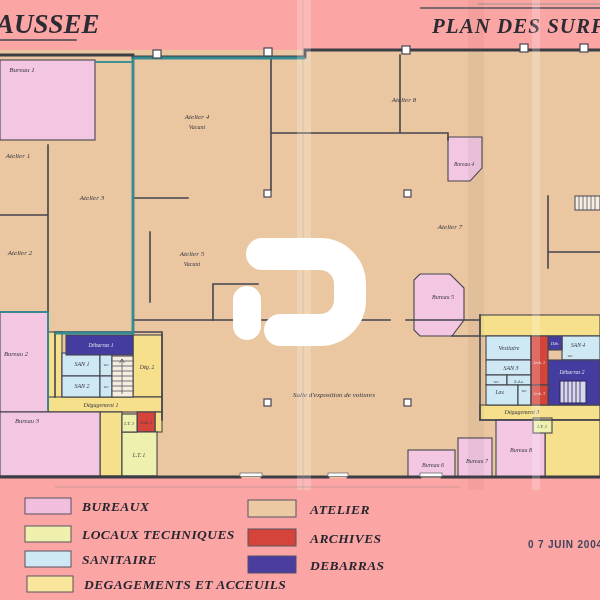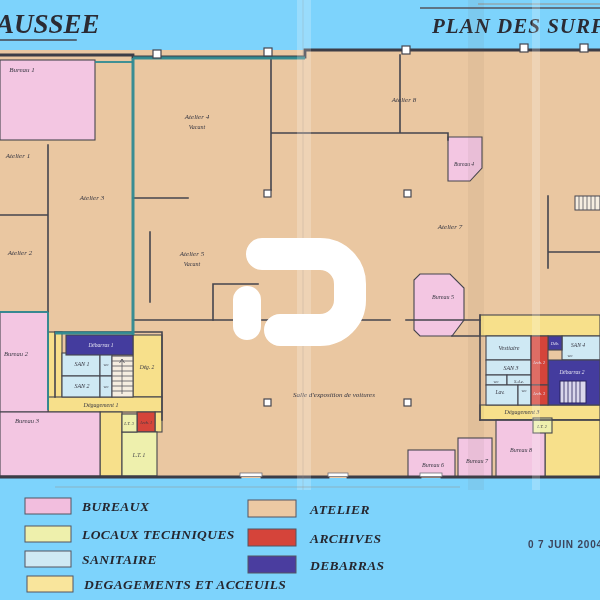--- a/index.html
+++ b/index.html
@@ -1,16 +1,16 @@
 <!DOCTYPE html>
 <html><head>
 <meta charset="utf-8">
 <style>
   html,body{margin:0;padding:0;background:#ffffff;}
-  .stage{position:relative;width:600px;height:600px;background:#7dd3fc;overflow:hidden;
+  .stage{position:relative;width:600px;height:600px;background:#fca5a5;overflow:hidden;
          font-family:"Liberation Serif", serif;}
   svg{position:absolute;left:0;top:0;}
   
   .f-tan{fill:#eac7a1;}
   .f-pink{fill:#f3c6e2;}
   .f-blue{fill:#cfe9f4;}
   .f-yellow{fill:#f7e08b;}
   .f-green{fill:#eef0ad;}
   .f-red{fill:#d5443a;}
   .f-dblue{fill:#443c9e;}

